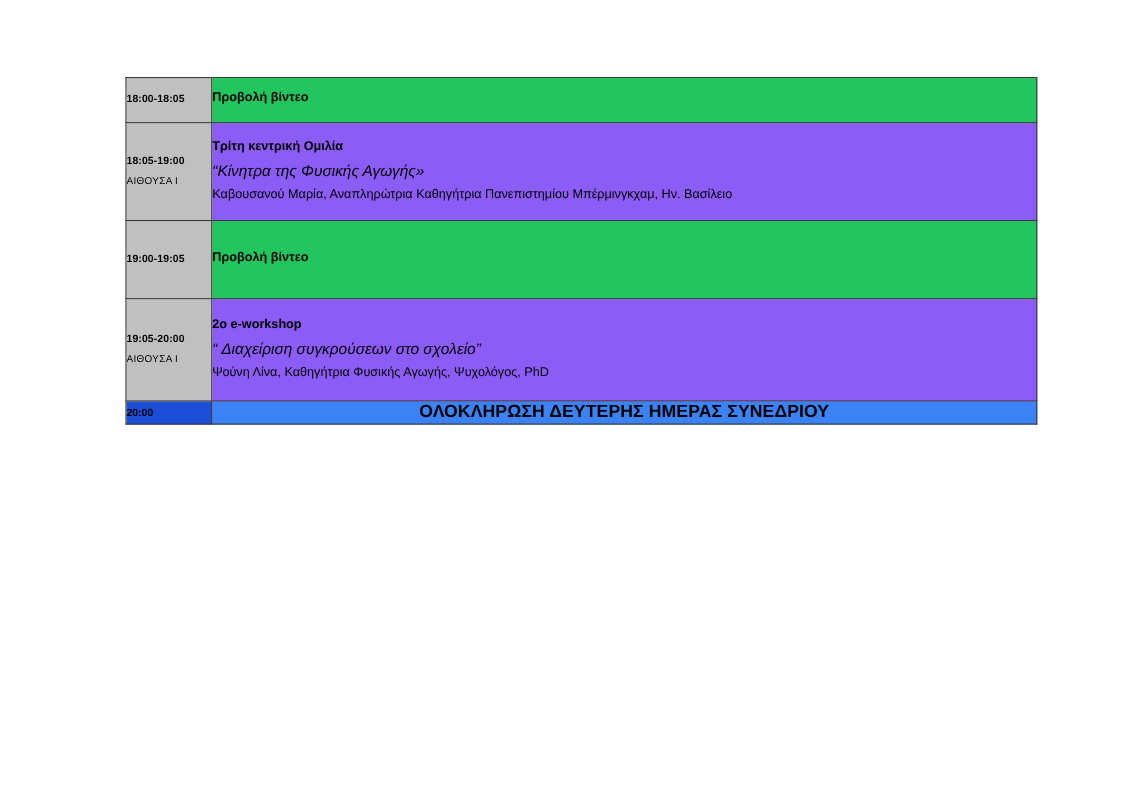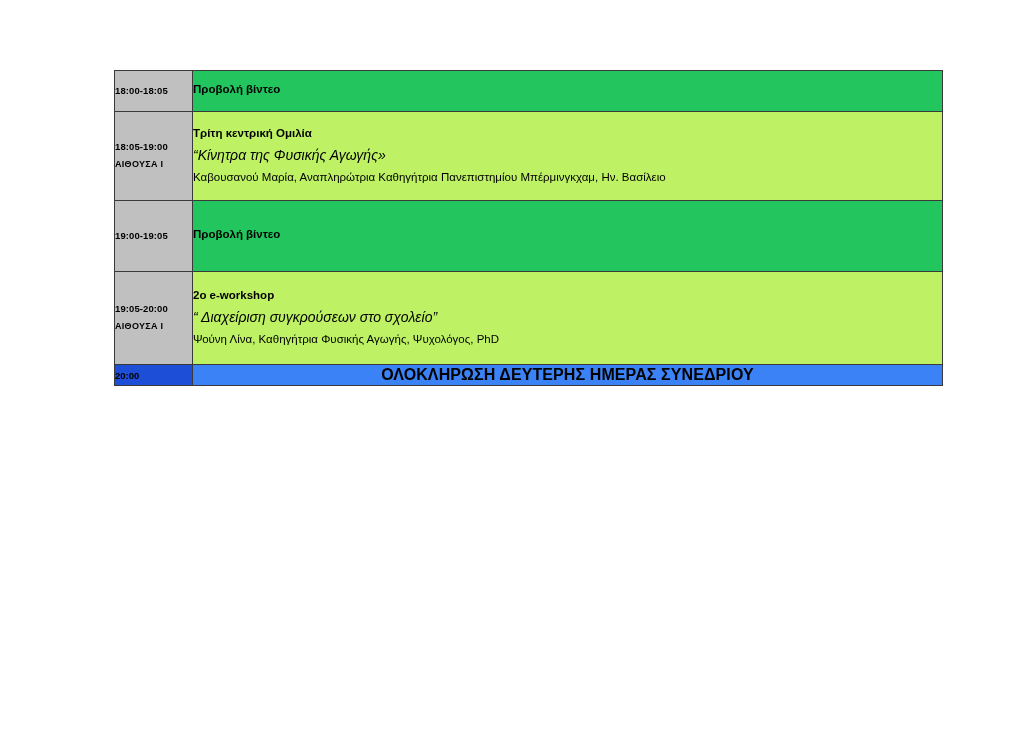--- a/index.html
+++ b/index.html
@@ -46,32 +46,32 @@
     font-size: 9.5px;
     font-weight: bold;
     color: #000;
     padding: 6px 0 6px 7px;
     line-height: 1.9;
     letter-spacing: 0.1px;
   }
   .time-cell .room {
     display: block;
     font-size: 9px;
-    font-weight: bold;
+    font-weight: normal;
     letter-spacing: 0.3px;
   }
   .content-cell {
     padding: 8px 10px 8px 11px;
     line-height: 1.55;
   }
   .cell-green {
     background: #22c55e;
   }
   .cell-blue {
-    background: #bef264;
+    background: #8b5cf6;
   }
   .title-bold {
     font-size: 11.5px;
     font-weight: bold;
     color: #000;
     margin: 0 0 2px 0;
   }
   .subtitle-italic {
     font-size: 14px;
     font-style: italic;

